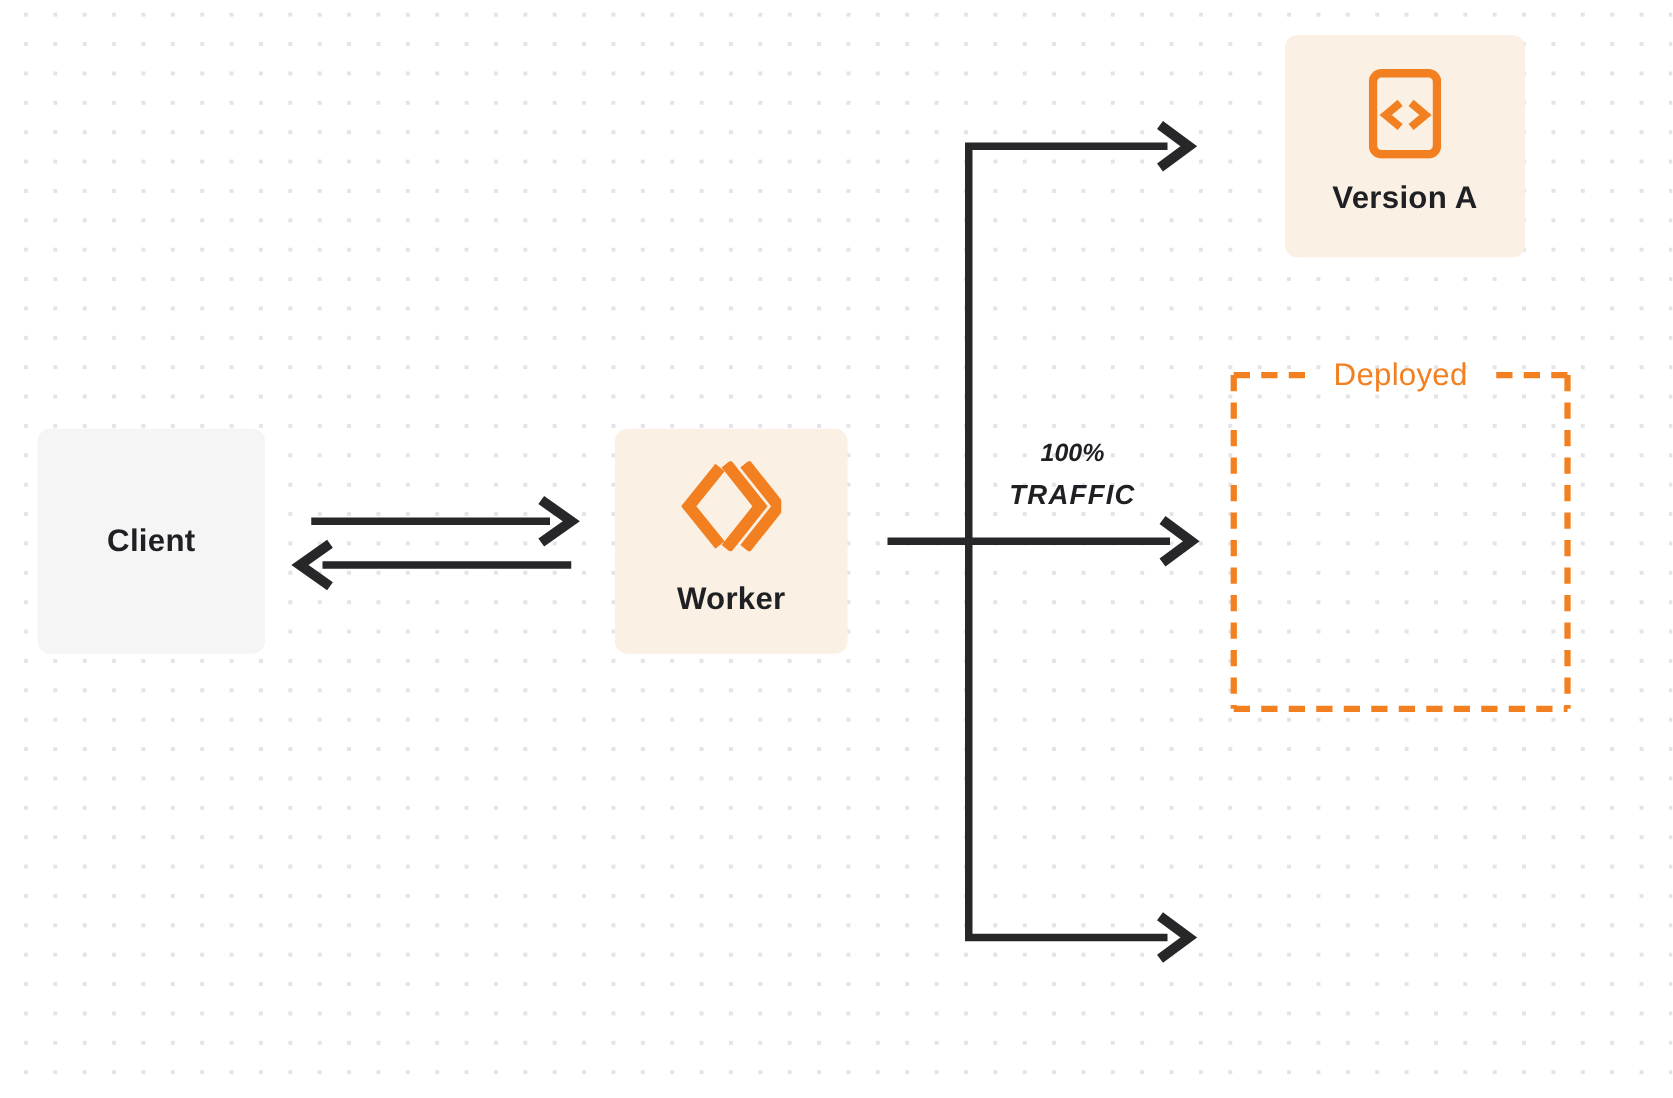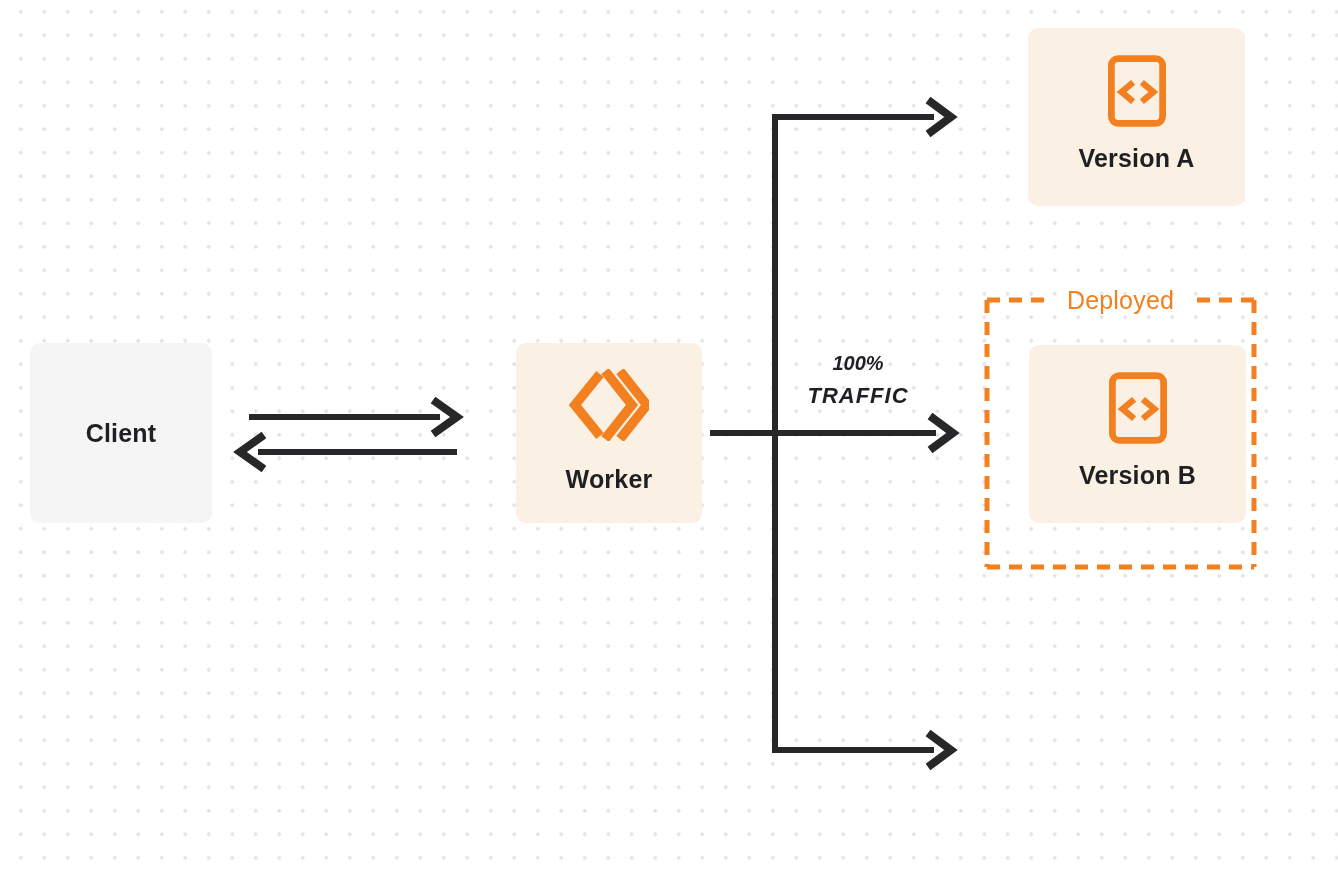--- a/index.html
+++ b/index.html
@@ -24,25 +24,24 @@
     font-weight:700;font-size:25px;color:#1f2023;letter-spacing:.2px;
   }
   .client{
     left:30px;top:343px;width:182px;height:180px;
     background:#f5f5f6;justify-content:center;
   }
   .worker{
     left:492px;top:343px;width:186px;height:180px;
     background:#faf0e3;justify-content:flex-start;
     padding-top:26px;
-    margin-left:24px;
   }
   .worker .label{margin-top:24px;}
   .version{
-    width:217px;height:178px;background:#faf0e3;
+    width:192px;height:178px;background:#faf0e3;
     justify-content:flex-start;padding-top:27px;
   }
   .version .label{margin-top:17px;}
   .version-a{left:1028px;top:28px;}
   .version-b{left:1029px;top:345px;}
   .version-c{left:1028px;top:661px;}
   .traffic-label{
     position:absolute;left:793px;top:351px;width:130px;
     text-align:center;color:#1f2023;font-weight:700;font-style:italic;
   }
@@ -110,23 +109,15 @@
 
   <div class="node version version-a">
     <svg class="icon-svg" width="58" height="72" viewBox="0 0 60 74" fill="none" stroke="#f38020" stroke-linejoin="miter">
       <rect x="3.5" y="3.5" width="53" height="67" rx="7" stroke-width="7"></rect>
       <path d="M 26,28 L 14,38 L 26,48" stroke-width="6.5"></path>
       <path d="M 35,28 L 47,38 L 35,48" stroke-width="6.5"></path>
     </svg>
     <span class="label">Version A</span>
   </div>
 
-  <div class="node version version-b">
-    <svg class="icon-svg" width="58" height="72" viewBox="0 0 60 74" fill="none" stroke="#f38020" stroke-linejoin="miter">
-      <rect x="3.5" y="3.5" width="53" height="67" rx="7" stroke-width="7"></rect>
-      <path d="M 26,28 L 14,38 L 26,48" stroke-width="6.5"></path>
-      <path d="M 35,28 L 47,38 L 35,48" stroke-width="6.5"></path>
-    </svg>
-    <span class="label">Version B</span>
-  </div>
 
 
 </div>
 
 </body></html>

